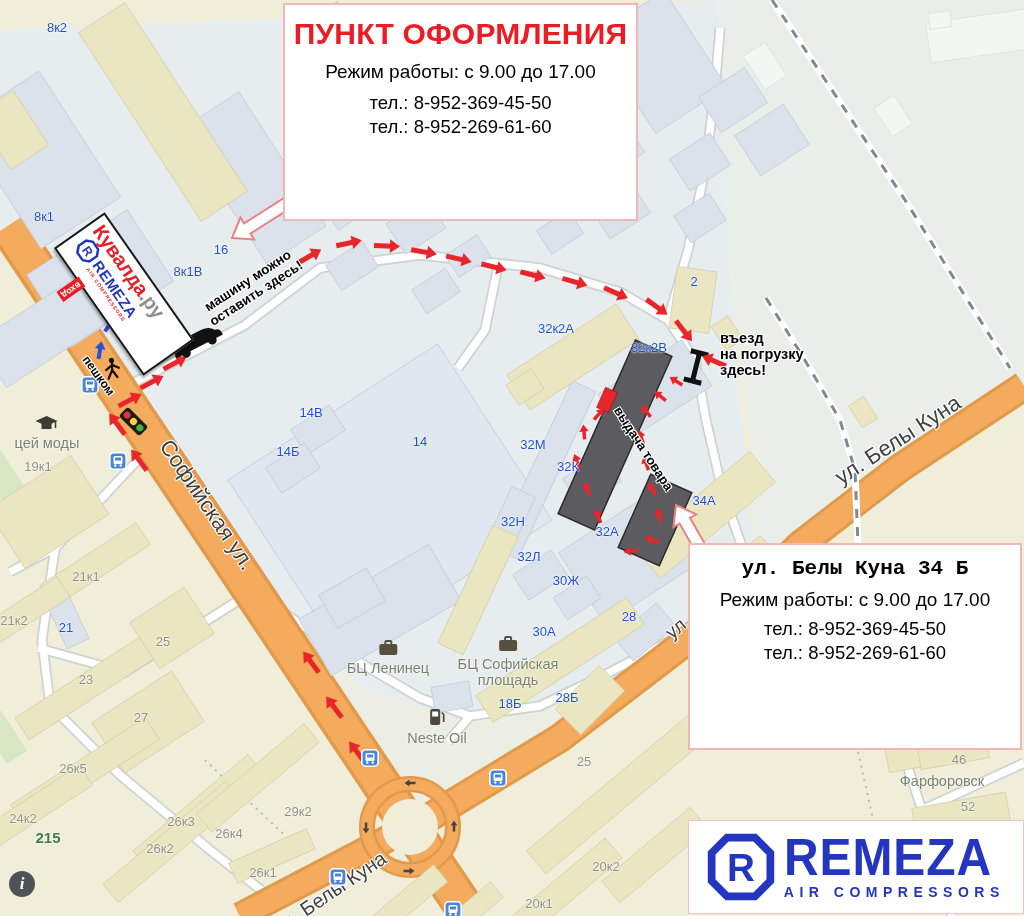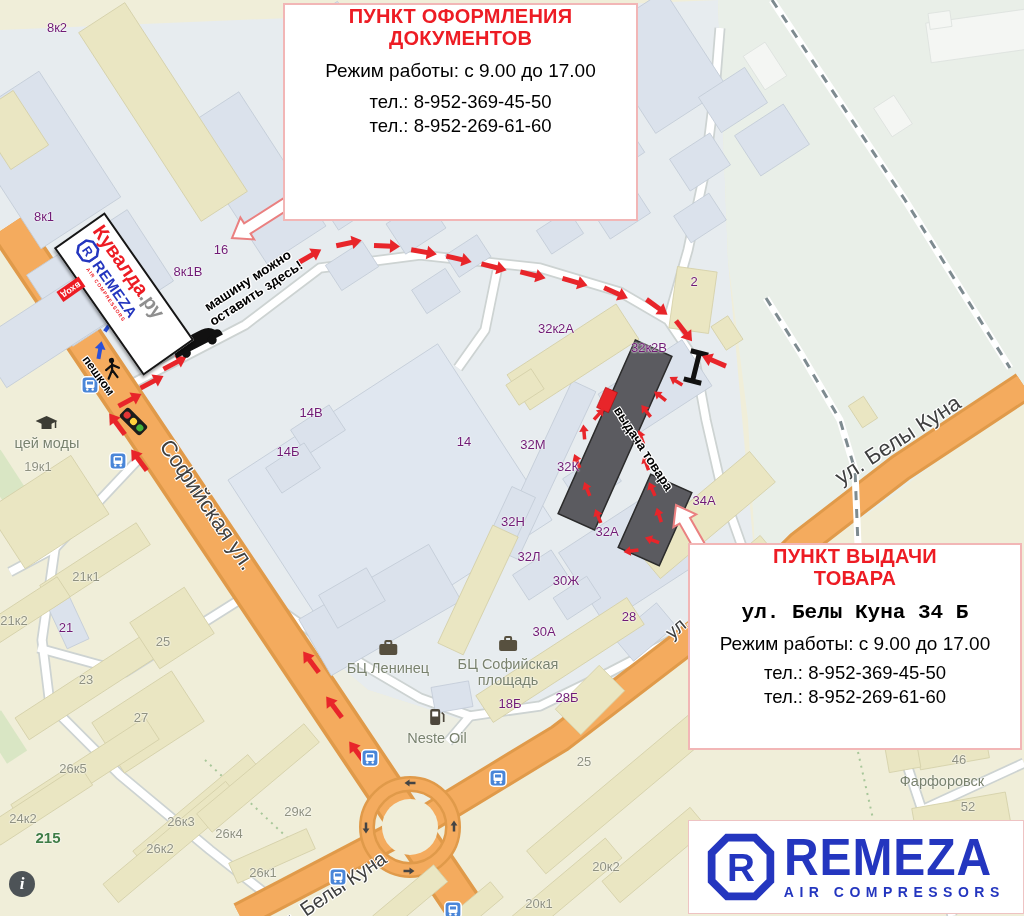--- a/index.html
+++ b/index.html
@@ -7,36 +7,36 @@
          font-family:"Liberation Sans",sans-serif;}
   #stage svg.layer{position:absolute;left:0;top:0;}
   
   .bind rect{fill:#dbe2ec;stroke:#c3ccd8;stroke-width:.8;}
   .bind rect.lt{fill:#e0e7f0;}
   .bbeige rect{fill:#eae6c2;stroke:#d4d0a8;stroke-width:.8;}
   .bwhite rect{fill:#f4f6f3;stroke:#dde2de;stroke-width:.8;}
   .bgreen rect{fill:#d9e6c4;stroke:none;}
   .bdark rect{fill:#5b5b60;stroke:#2b2b2b;stroke-width:1.5;}
   
-  .blabel{position:absolute;transform:translate(-50%,-50%);font-size:13px;color:#701a75;
+  .blabel{position:absolute;transform:translate(-50%,-50%);font-size:13px;color:#1d4ed8;
           white-space:nowrap;text-shadow:0 0 2px #fff,0 0 2px #fff;}
   .blabel.yz{color:#8f9180;}
   .street{position:absolute;color:#3f4040;white-space:nowrap;
           text-shadow:-1px -1px 0 #fff,1px -1px 0 #fff,-1px 1px 0 #fff,1px 1px 0 #fff;}
   .poi{position:absolute;transform:translate(-50%,0);text-align:center;color:#79826e;
        font-size:14.5px;line-height:1.1;white-space:nowrap;
        text-shadow:0 0 2px #fff,0 0 2px #fff;}
   .poi .picon{display:block;margin-bottom:1px;}
   .poi.pgreen{color:#3f7d46;font-weight:700;font-size:15px;}
   .stop{position:absolute;transform:translate(-50%,-50%);line-height:0;}
   .note{position:absolute;font-weight:700;font-size:13.5px;color:#000;white-space:nowrap;
         text-shadow:-1px -1px 0 #fff,1px -1px 0 #fff,-1px 1px 0 #fff,1px 1px 0 #fff;line-height:1.12;}
   
   .ibox{position:absolute;background:#fff;border:2px solid #f2b6b6;text-align:center;color:#000;}
-  .ibox .t{font-weight:700;font-size:20px;line-height:1.1;margin-top:0;letter-spacing:.2px;}
+  .ibox .t{font-weight:700;font-size:30px;line-height:1.1;margin-top:12px;letter-spacing:.2px;}
   .ibox .addr{font-size:21px;font-weight:700;margin-top:15px;}
   .ibox .hrs{font-size:19px;margin-top:11px;}
   .ibox .ph{font-size:18.5px;margin-top:9px;}
   .ibox .ph2{font-size:18.5px;margin-top:2px;}
   
   #ksign{position:absolute;left:122px;top:292px;width:152px;height:58px;margin:-29px 0 0 -76px;
          transform:rotate(55deg);background:#fff;border:2px solid #161616;
          box-shadow:2px 2px 3px rgba(0,0,0,.35);}
   #ksign .k1{font-size:20px;font-weight:800;padding:1px 0 0 6px;letter-spacing:-.3px;}
   #ksign .ksuf{font-weight:800;}
@@ -383,21 +383,21 @@
       </g>
     </svg>
 
   <div id="labels">
       <div class="blabel" style="left: 57px; top: 27px;">8к2</div>
       <div class="blabel" style="left: 44px; top: 216px;">8к1</div>
       <div class="blabel" style="left: 188px; top: 271px;">8к1В</div>
       <div class="blabel" style="left: 221px; top: 249px;">16</div>
       <div class="blabel" style="left: 311px; top: 412px;">14В</div>
       <div class="blabel" style="left: 288px; top: 451px;">14Б</div>
-      <div class="blabel" style="left: 420px; top: 441px; margin-left: 44px;">14</div>
+      <div class="blabel" style="left: 420px; top: 441px;">14</div>
       <div class="blabel" style="left: 556px; top: 328px;">32к2А</div>
       <div class="blabel" style="left: 649px; top: 347px;">32к2В</div>
       <div class="blabel" style="left: 533px; top: 444px;">32М</div>
       <div class="blabel" style="left: 568px; top: 466px;">32К</div>
       <div class="blabel" style="left: 513px; top: 521px;">32Н</div>
       <div class="blabel" style="left: 529px; top: 556px;">32Л</div>
       <div class="blabel" style="left: 607px; top: 531px;">32А</div>
       <div class="blabel" style="left: 566px; top: 580px;">30Ж</div>
       <div class="blabel" style="left: 544px; top: 631px;">30А</div>
       <div class="blabel" style="left: 629px; top: 616px;">28</div>
@@ -526,20 +526,25 @@
     <i style="background:#e53535;"></i>
       <i style="background:#ffd23d;"></i>
       <i style="background:#46b43c;"></i>
   </div>
   <div id="iinfo">i</div>
 
   <div class="note" style="left:252px;top:287px;transform:translate(-50%,-50%) rotate(-33deg);text-align:center;">
     <div>машину можно</div>
       <div>оставить здесь!</div>
   </div>
+  <div class="note" style="left:720px;top:330px;font-size:14.5px;">
+    <div>въезд</div>
+      <div>на погрузку</div>
+      <div>здесь!</div>
+  </div>
   <div class="note" style="left:643px;top:449px;transform:translate(-50%,-50%) rotate(57deg);font-size:13px;">выдача товара</div>
   <div class="note" style="left:98px;top:376px;transform:translate(-50%,-50%) rotate(54deg);font-size:12px;">пешком</div>
 
   <div id="ksign">
     <div class="k1"><span style="color: rgb(237, 28, 36);">Кувалда</span><span class="ksuf" style="color: rgb(143, 143, 143);">.ру</span></div>
     <div class="k2">
       <span class="khex"><svg width="22" height="22" viewBox="0 0 44 44">
             <polygon points="13,3 31,3 41,13 41,31 31,41 13,41 3,31 3,13" fill="#fff" stroke="#2436bf" stroke-width="5"></polygon>
             <text x="22" y="31" text-anchor="middle" font-family="Liberation Sans, sans-serif" font-weight="bold" font-size="25" fill="#2436bf">R</text>
           </svg></span>
@@ -547,31 +552,26 @@
         <span class="krn" style="color: rgb(36, 54, 191);">REMEZA</span>
         <span class="krs" style="color: rgb(237, 28, 36);">AIR COMPRESSORS</span>
       </span>
     </div>
     <div class="ktag" style="background: rgb(237, 28, 36);">вход</div>
   </div>
 
   <div class="ibox" style="left:283px;top:3px;width:351px;height:214px;">
     <div class="t" style="color: rgb(237, 28, 36);">
       <div>ПУНКТ ОФОРМЛЕНИЯ</div>
-        <div>ДОКУМЕНТОВ</div>
     </div>
     <div class="hrs">Режим работы: с 9.00 до 17.00</div>
     <div class="ph">тел.: 8-952-369-45-50</div>
     <div class="ph2">тел.: 8-952-269-61-60</div>
   </div>
   <div class="ibox" style="left:688px;top:543px;width:330px;height:203px;">
-    <div class="t" style="color: rgb(237, 28, 36);">
-      <div>ПУНКТ ВЫДАЧИ</div>
-        <div>ТОВАРА</div>
-    </div>
     <div class="addr" style="margin-top:12px;font-family:Liberation Mono, monospace;">ул. Белы Куна 34 Б</div>
     <div class="hrs" style="margin-top:9px;">Режим работы: с 9.00 до 17.00</div>
     <div class="ph" style="margin-top:7px;">тел.: 8-952-369-45-50</div>
     <div class="ph2">тел.: 8-952-269-61-60</div>
   </div>
 
   <div id="rcard">
     <span id="rlogo-icon" style="line-height:0;"><svg width="68" height="68" viewBox="0 0 44 44">
           <polygon points="13,3 31,3 41,13 41,31 31,41 13,41 3,31 3,13" fill="#fff" stroke="#2436bf" stroke-width="5"></polygon>
           <text x="22" y="31" text-anchor="middle" font-family="Liberation Sans, sans-serif" font-weight="bold" font-size="25" fill="#2436bf">R</text>

